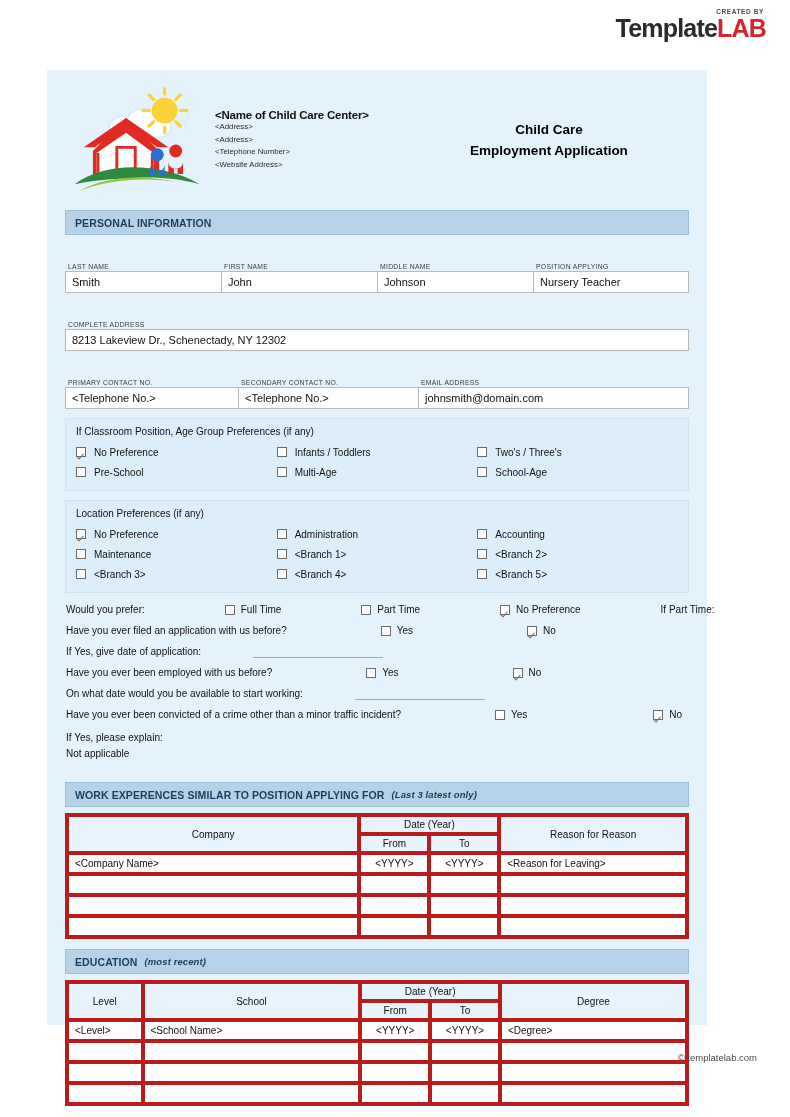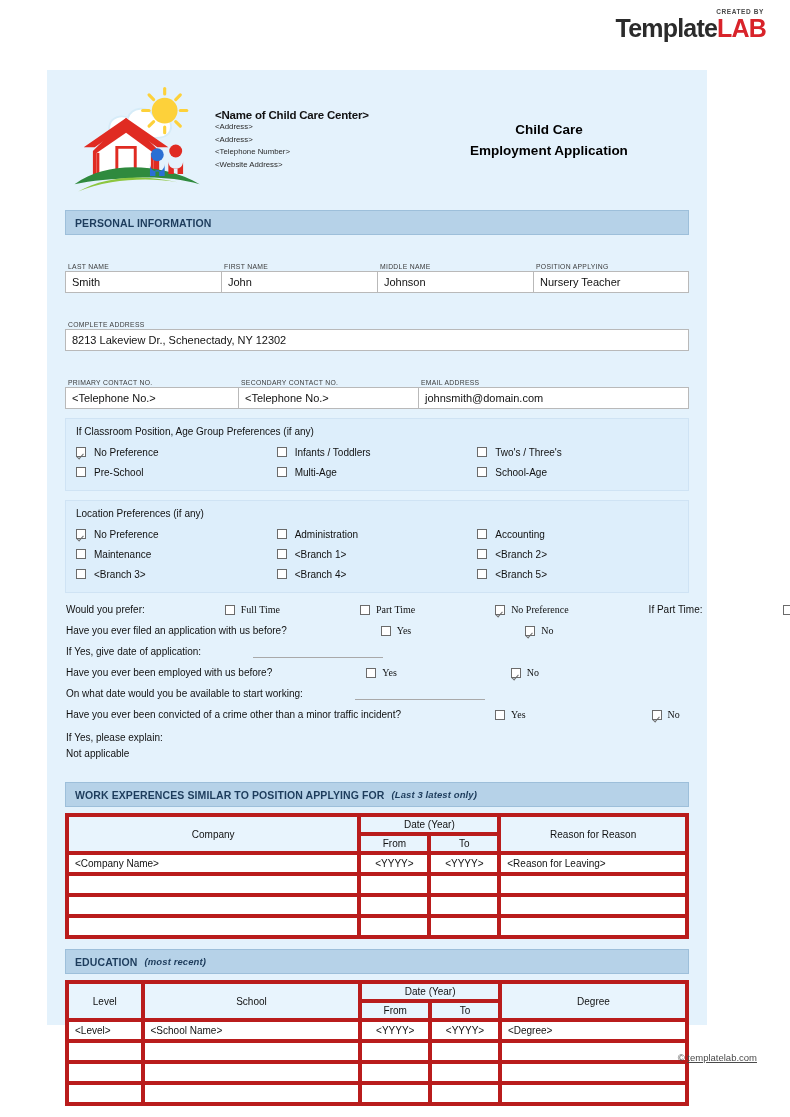--- a/index.html
+++ b/index.html
@@ -100,21 +100,21 @@
     content: ""; position: absolute;
     left: 1px; top: 4px; width: 3px; height: 6px;
     border: solid #6e6e6e; border-width: 0 1.4px 1.4px 0;
     transform: rotate(42deg);
   }
 
   
   .qblock { margin: 0 18px; padding: 6px 1px 10px 1px; }
   .qrow { display: flex; align-items: center; font-size: 10px; color:#111; min-height: 21px; gap: 40px; }
   .qrow .q { white-space: nowrap; }
-  .qopt { display:flex; align-items:flex-end; white-space: nowrap; font-family: Liberation Serif, serif; }
+  .qopt { display:flex; align-items:flex-end; white-space: nowrap; }
   .qopt .lbl { margin-left: 6px; } .sp-14 { width: 14px; }
   .sp-26 { width: 26px; } .sp-34 { width: 34px; } .sp-46 { width: 46px; }
   .blankline {
     border-bottom: 1px solid #a9a9a9; height: 12px;
     width: 130px; margin-left: 12px;
   }
   .freetext { font-size: 10px; color:#111; line-height: 16px; }
 
   
   .tbl { margin: 0 18px; width: calc(100% - 36px); border-collapse: collapse; }
@@ -124,21 +124,21 @@
   }
   .tbl th { background: #e8f4fd; text-align: center; height: 19px; }
   .tbl td { background: #fff; height: 21px; padding-left: 6px; }
   .tbl td.c { text-align: center; padding-left: 0; }
 
   
   .footer {
     position: absolute; left: 0; right: 33px; top: 1052px;
     text-align: right; font-size: 9.5px; color:#4a4a4a;
   }
-  .footer .u { text-decoration: underline; }
+  .footer .u { }
 </style>
 </head>
 <body>
 
 <div class="page">
 
   <div class="brandbar">
     <div class="brand-created">CREATED BY</div>
     <div class="brand-logo"><span>Template</span><span class="lab">LAB</span></div>
   </div>

